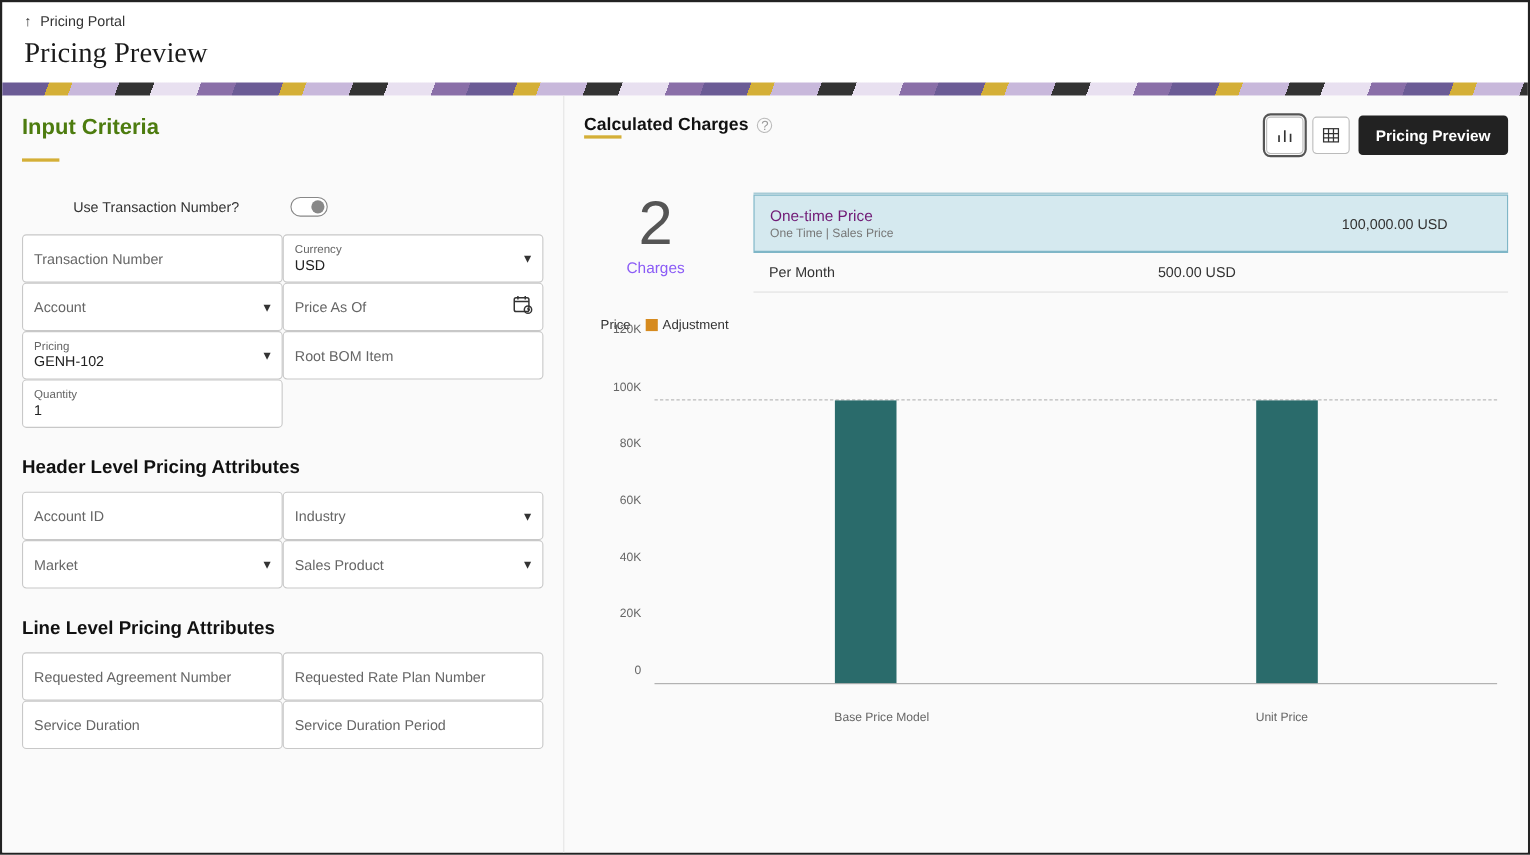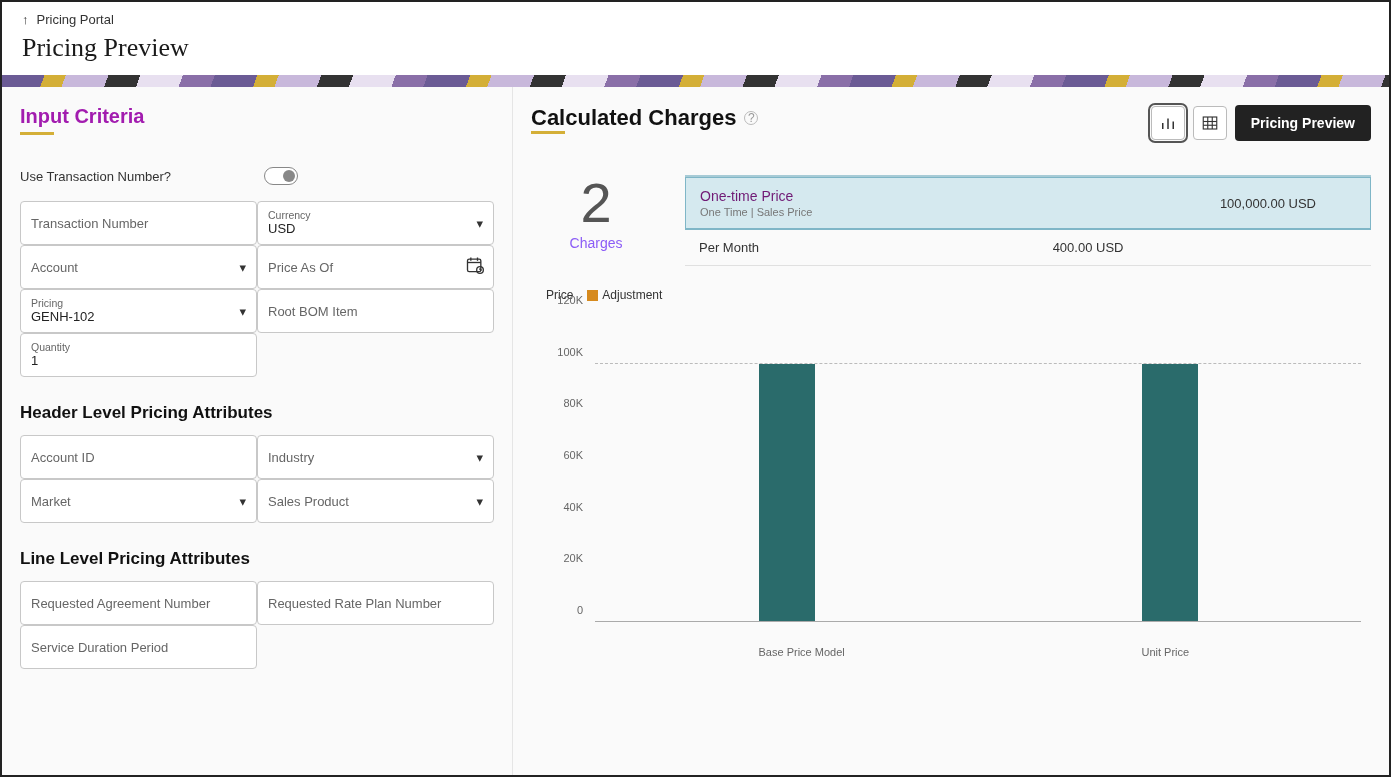--- a/index.html
+++ b/index.html
@@ -13,42 +13,42 @@
 .ribbon { height: 12px; width: 100%; background:
   repeating-linear-gradient(110deg,
     #6b5b95 0 40px, #d4af37 40px 60px, #c8b8db 60px 100px, #333 100px 130px, #e8e0f0 130px 170px, #8a6fa8 170px 200px);
 }
 
 .main { display: flex; height: calc(100% - 82px); background: #fafafa; }
 
 .left-panel { width: 510px; padding: 18px 18px; overflow-y: auto; }
 .right-panel { flex: 1; padding: 18px 18px; border-left: 1px solid #e5e5e5; position: relative; }
 
-.section-title { font-size: 20px; font-weight: 700; color: #a21caf; margin-bottom: 4px; }
+.section-title { font-size: 20px; font-weight: 700; color: #4d7c0f; margin-bottom: 16px; }
 .title-underline { width: 34px; height: 3px; background: #d4af37; margin-bottom: 32px; }
 
-.toggle-row { display: flex; align-items: center; margin-bottom: 16px; }
+.toggle-row { display: flex; align-items: center; margin-bottom: 16px; text-align: center; }
 .toggle-label { font-size: 13px; color: #333; width: 244px; }
 .toggle { width: 34px; height: 18px; border-radius: 10px; border: 1px solid #888; background: #fff; position: relative; cursor: pointer; }
 .toggle::after { content:''; position:absolute; right:2px; top:2px; width: 12px; height: 12px; background:#888; border-radius:50%; }
 
 .form-grid { display: grid; grid-template-columns: 1fr 1fr; margin-bottom: 26px; }
 .field { border: 1px solid #c8c8c8; border-radius: 4px; background: #fff; padding: 6px 10px; height: 44px; position: relative; display: flex; flex-direction: column; justify-content: center; cursor: text; }
 .field.single-line { justify-content: center; }
 .field .flabel { font-size: 10.5px; color: #666; line-height: 1.1; }
 .field .fvalue { font-size: 13px; color: #222; }
 .field .fplaceholder { font-size: 13px; color: #666; }
 .field .chev { position: absolute; right: 10px; top: 50%; transform: translateY(-50%); font-size: 13px; color: #333; }
 .field .cal { position: absolute; right: 8px; top: 50%; transform: translateY(-50%); }
 
 .sub-section-title { font-size: 17px; font-weight: 700; color: #111; margin: 4px 0 12px; }
 
 .right-header { display: flex; align-items: flex-start; justify-content: space-between; }
 .right-title-wrap { display:flex; align-items:center; gap:8px; }
-.right-title { font-size: 22px; font-weight:700; color:#111; }
+.right-title { font-size: 16px; font-weight:700; color:#111; }
 .help-icon { color:#999; font-size:12px; border:1px solid #bbb; border-radius:50%; width:14px; height:14px; display:inline-flex; align-items:center; justify-content:center; }
 
 .right-controls { display:flex; align-items:center; gap:8px; }
 .icon-btn { width: 34px; height: 34px; border:1px solid #bbb; border-radius:4px; background:#fff; display:flex; align-items:center; justify-content:center; cursor:pointer; }
 .icon-btn.active { outline: 2px solid #555; outline-offset: 1px; }
 .primary-btn { background:#222; color:#fff; border:none; border-radius:4px; padding: 10px 16px; font-size:14px; font-weight:600; cursor:pointer; }
 
 .charges-summary { display:flex; margin-top: 34px; gap: 24px; align-items:flex-start; }
 .charges-count { text-align:center; width: 130px; }
 .charges-count .big { font-size: 56px; color:#555; font-weight:400; line-height:1; }
@@ -162,20 +162,23 @@
 
     <div class="sub-section-title">Line Level Pricing Attributes</div>
     <div class="form-grid">
       <div class="field single-line">
           <span class="fplaceholder">Requested Agreement Number</span>
         </div>
       <div class="field single-line">
           <span class="fplaceholder">Requested Rate Plan Number</span>
         </div>
       <div class="field single-line">
+          <span class="fplaceholder">Service Duration</span>
+        </div>
+      <div class="field single-line">
           <span class="fplaceholder">Service Duration Period</span>
         </div>
     </div>
   </div>
 
   <div class="right-panel">
     <div class="right-header">
       <div>
         <div class="right-title-wrap">
           <div class="right-title">Calculated Charges</div>
@@ -213,21 +216,21 @@
         <div class="charge-row selected">
           <div>
             <div class="cname">One-time Price</div>
             <div class="csub">One Time | Sales Price</div>
           </div>
           <div class="cfreq"></div>
           <div class="camount">100,000.00 USD</div>
         </div>
         <div class="charge-row">
           <div class="cfreq">Per Month</div>
-          <div class="camount">400.00 USD</div>
+          <div class="camount">500.00 USD</div>
         </div>
       </div>
     </div>
 
     <div class="legend">
       <span><span class="sw" style="#2a6b6b"></span><span>Price</span></span>
       <span><span class="sw" style="background:#d68a1e"></span><span>Adjustment</span></span>
     </div>
 
     <div class="chart-area">

